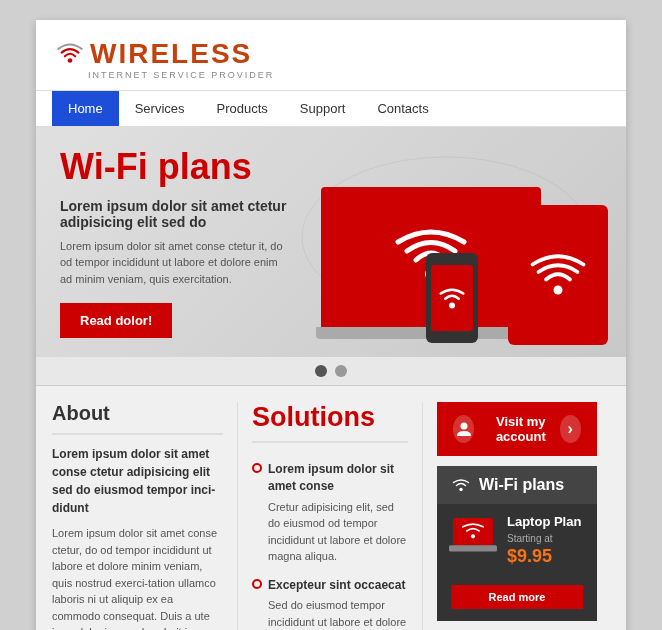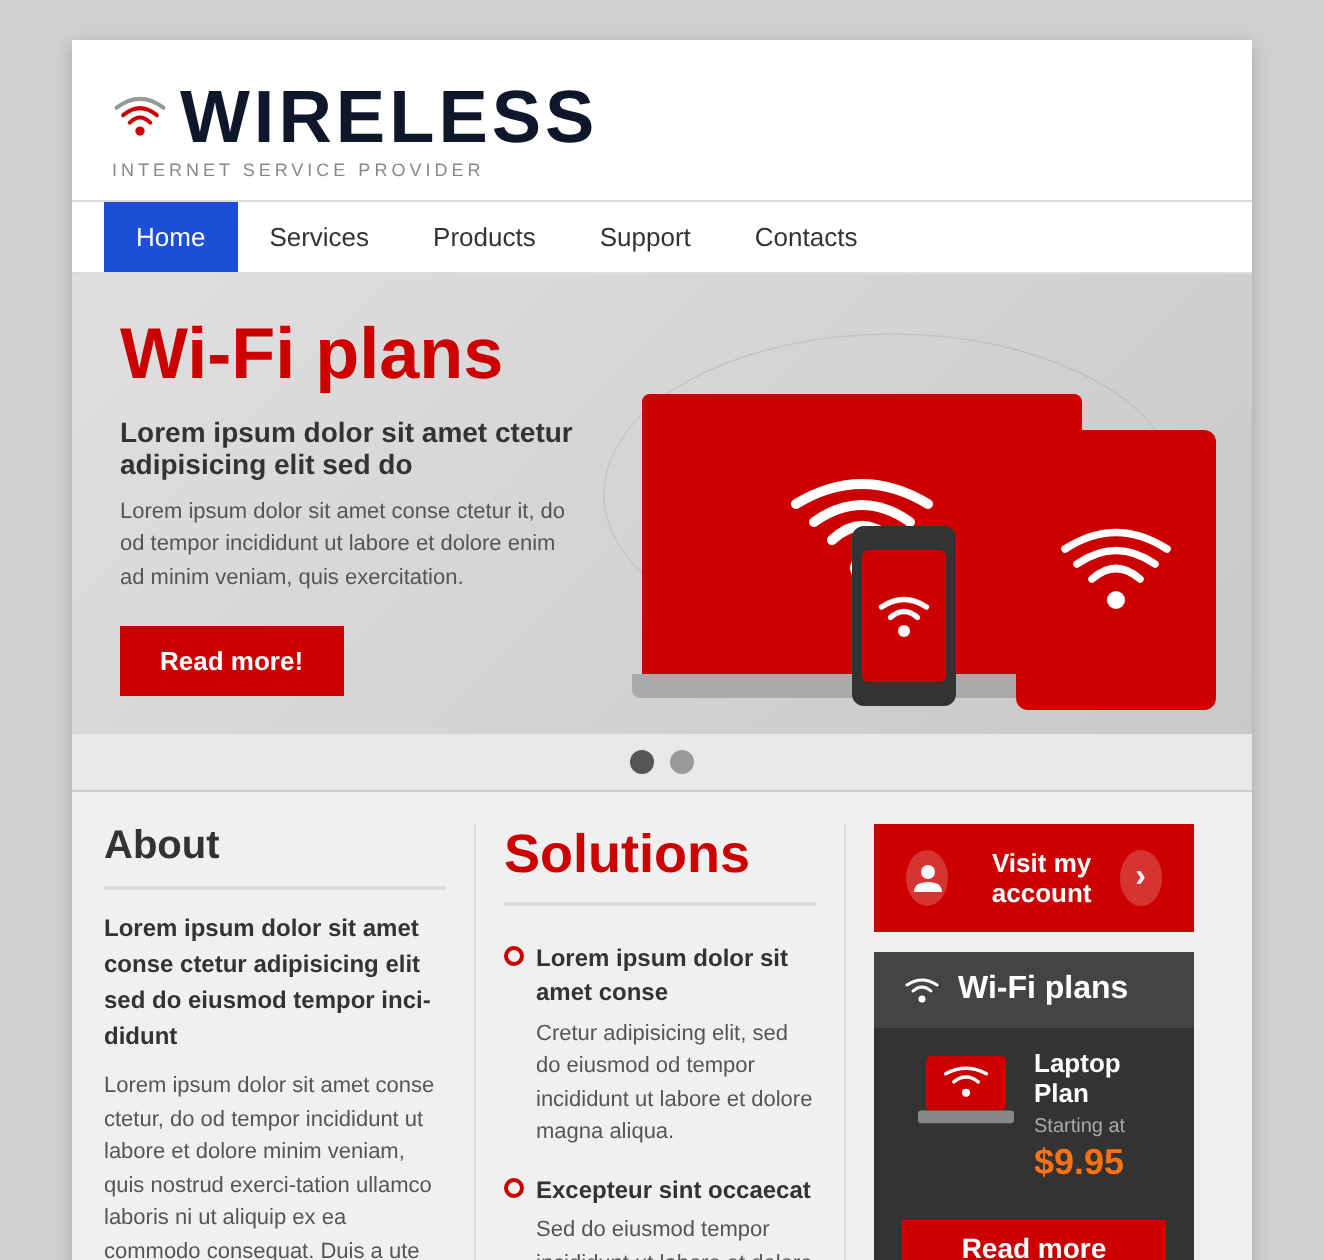--- a/index.html
+++ b/index.html
@@ -37,30 +37,31 @@
       display: flex;
       align-items: center;
       gap: 4px;
     }
     .wifi-icon-logo {
       width: 28px;
       height: 28px;
       margin-right: 2px;
     }
     .logo-text {
-      font-size: 37px;
+      font-size: 28px;
       font-weight: bold;
       letter-spacing: 2px;
-      color: #0f172a;
+      color: #c2410c;
       text-transform: uppercase;
     }
     .logo-sub {
       font-size: 9px;
       color: #888;
       letter-spacing: 2px;
+      margin-left: 32px;
     }
     
     .site-nav {
       background: #fff;
       border-top: 1px solid #ddd;
       border-bottom: 1px solid #ddd;
     }
     .site-nav ul {
       list-style: none;
       display: flex;
@@ -351,21 +352,21 @@
     .wifi-plans-header {
       background: #444;
       padding: 10px 14px;
       font-size: 16px;
       font-weight: bold;
       display: flex;
       align-items: center;
       gap: 8px;
     }
     .wifi-plans-content {
-      padding: 10px 22px;
+      padding: 10px 12px;
       display: flex;
       align-items: flex-start;
       gap: 10px;
     }
     .laptop-icon-small {
       width: 48px;
       flex-shrink: 0;
     }
     .plan-details h3 {
       font-size: 13px;
@@ -382,21 +383,21 @@
       font-size: 18px;
       font-weight: bold;
       color: #f97316;
       margin-bottom: 8px;
     }
     .btn-read-more-small {
       background: #c00;
       color: #fff;
       border: none;
       padding: 6px 28px;
-      font-size: 14px;
+      font-size: 11px;
       cursor: pointer;
       font-weight: bold;
       display: inline-block;
       width: 100%;
       text-align: center;
     }
   </style>
 </head>
 <body>
 
@@ -451,21 +452,21 @@
           <circle cx="230" cy="110" r="35" fill="#aaa" opacity="0.3"></circle>
           <circle cx="320" cy="130" r="18" fill="#aaa" opacity="0.3"></circle>
           <circle cx="160" cy="150" r="15" fill="#aaa" opacity="0.3"></circle>
           <circle cx="270" cy="90" r="12" fill="#aaa" opacity="0.3"></circle>
         </svg>
       </div>
       <div class="hero-content">
         <h1 class="hero-title">Wi-Fi plans</h1>
         <div class="hero-subtitle">Lorem ipsum dolor sit amet ctetur adipisicing elit sed do</div>
         <div class="hero-text">Lorem ipsum dolor sit amet conse ctetur it, do od tempor incididunt ut labore et dolore enim ad minim veniam, quis exercitation.</div>
-        <button class="btn-read-more">Read more!</button>
+        <button class="btn-read-more">Read dolor!</button>
       </div>
 
       <div class="hero-devices">
 
         <div class="device-laptop">
           <div class="laptop-screen">
             <svg width="80" height="70" viewBox="0 0 80 70">
               <circle cx="40" cy="52" r="6" fill="white"></circle>
               <path d="M25 38 Q40 24 55 38" fill="none" stroke="white" stroke-width="5" stroke-linecap="round"></path>
               <path d="M16 29 Q40 12 64 29" fill="none" stroke="white" stroke-width="5" stroke-linecap="round"></path>

